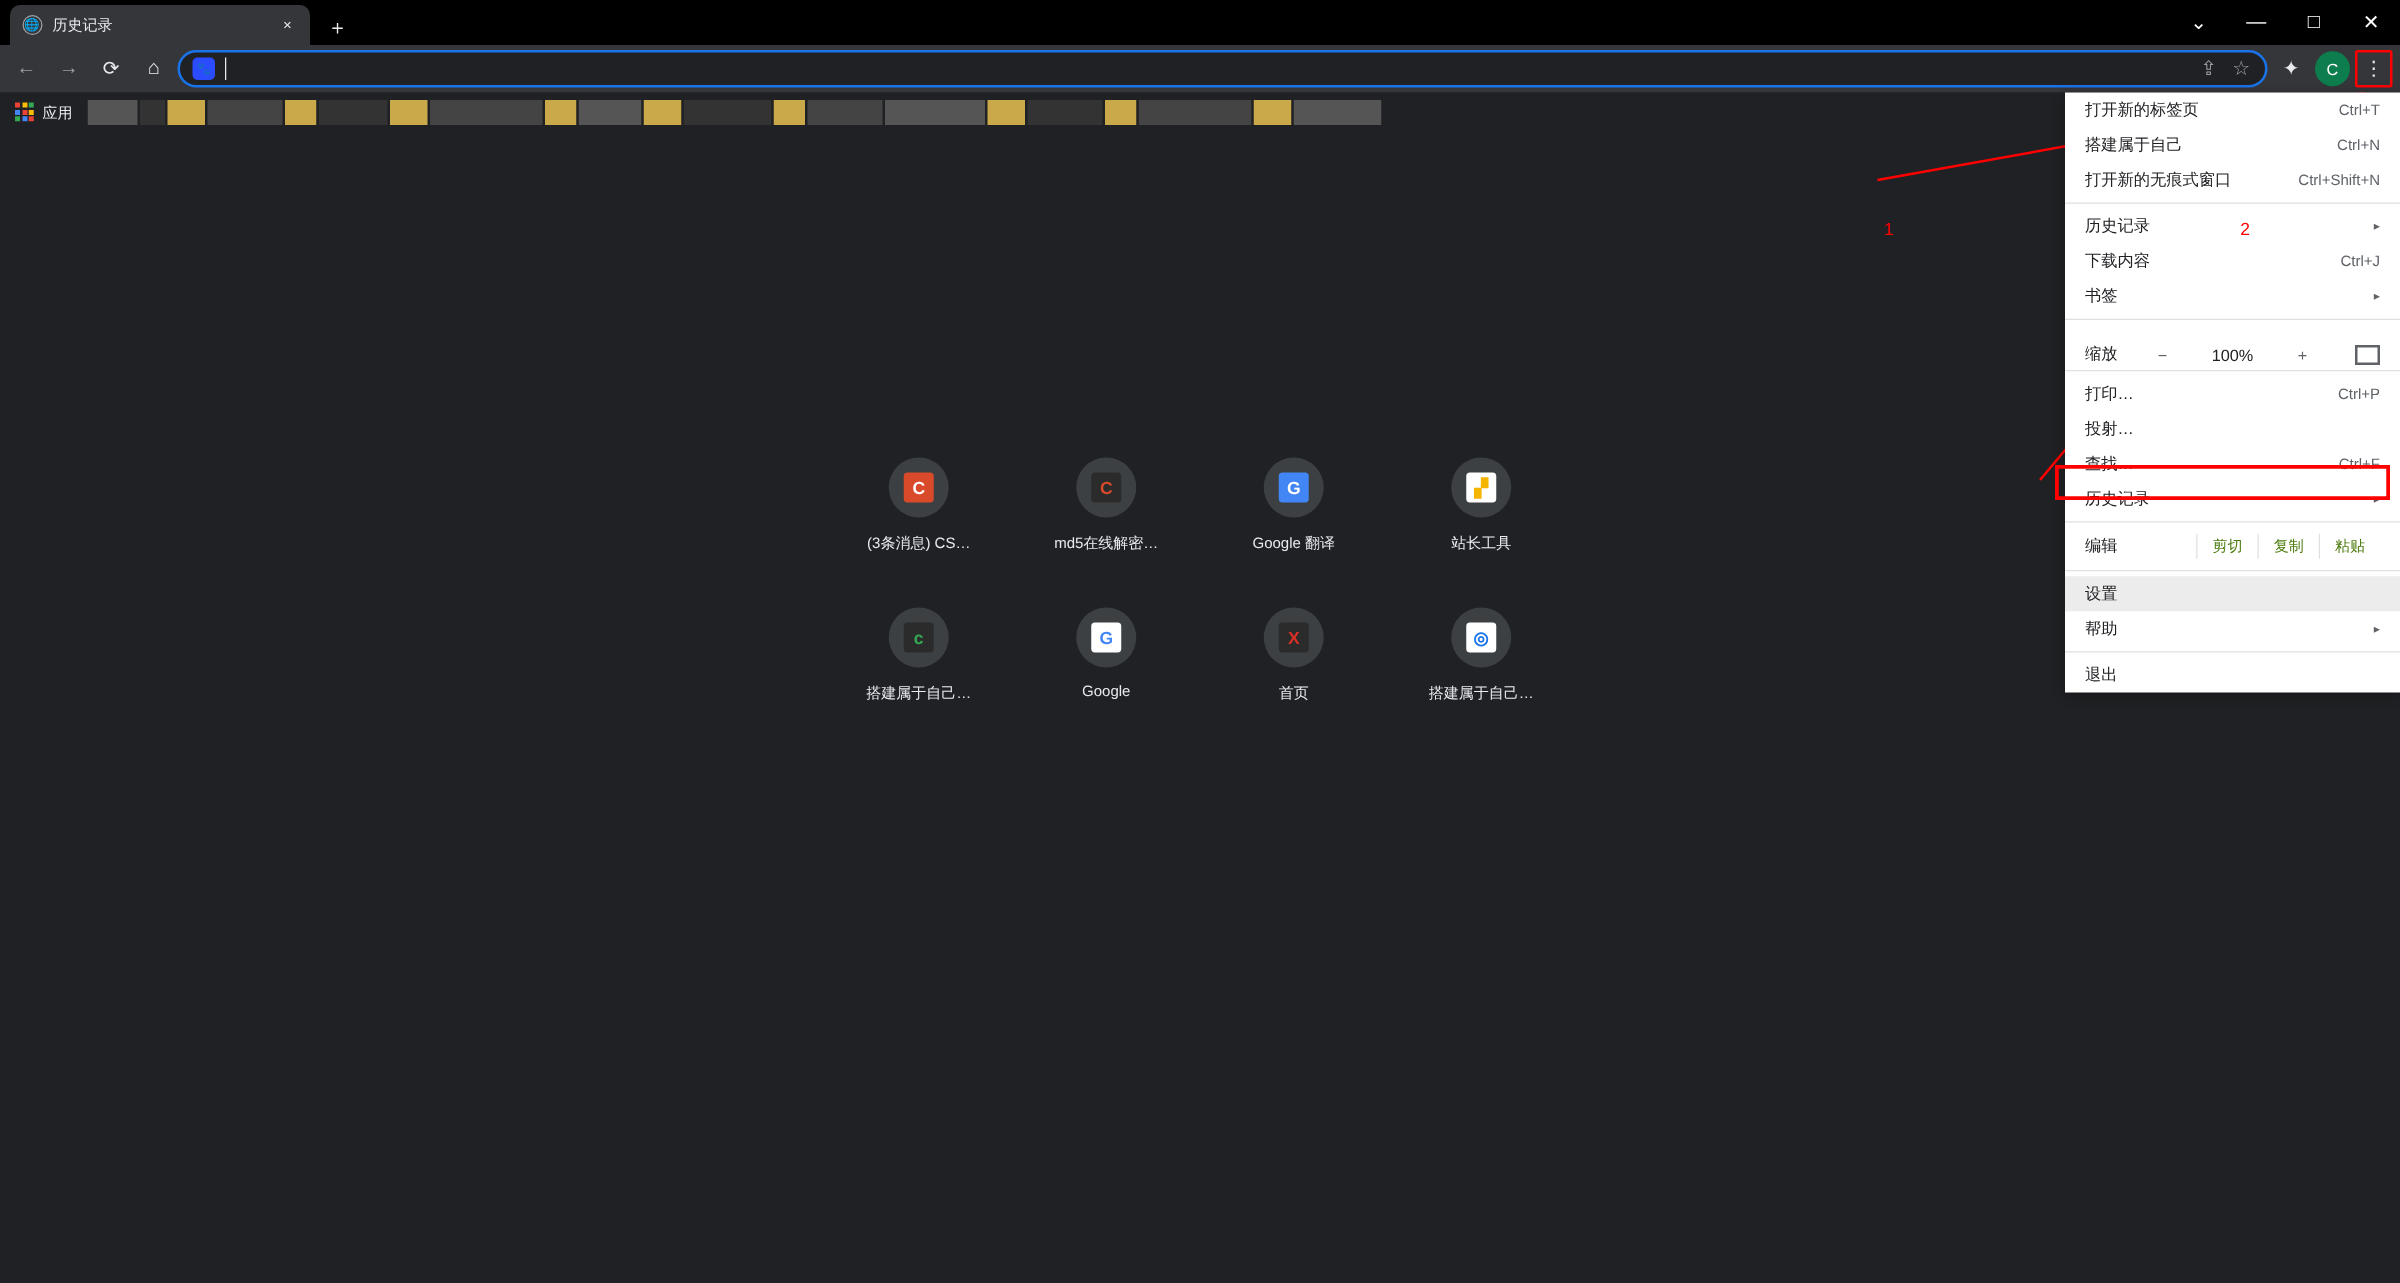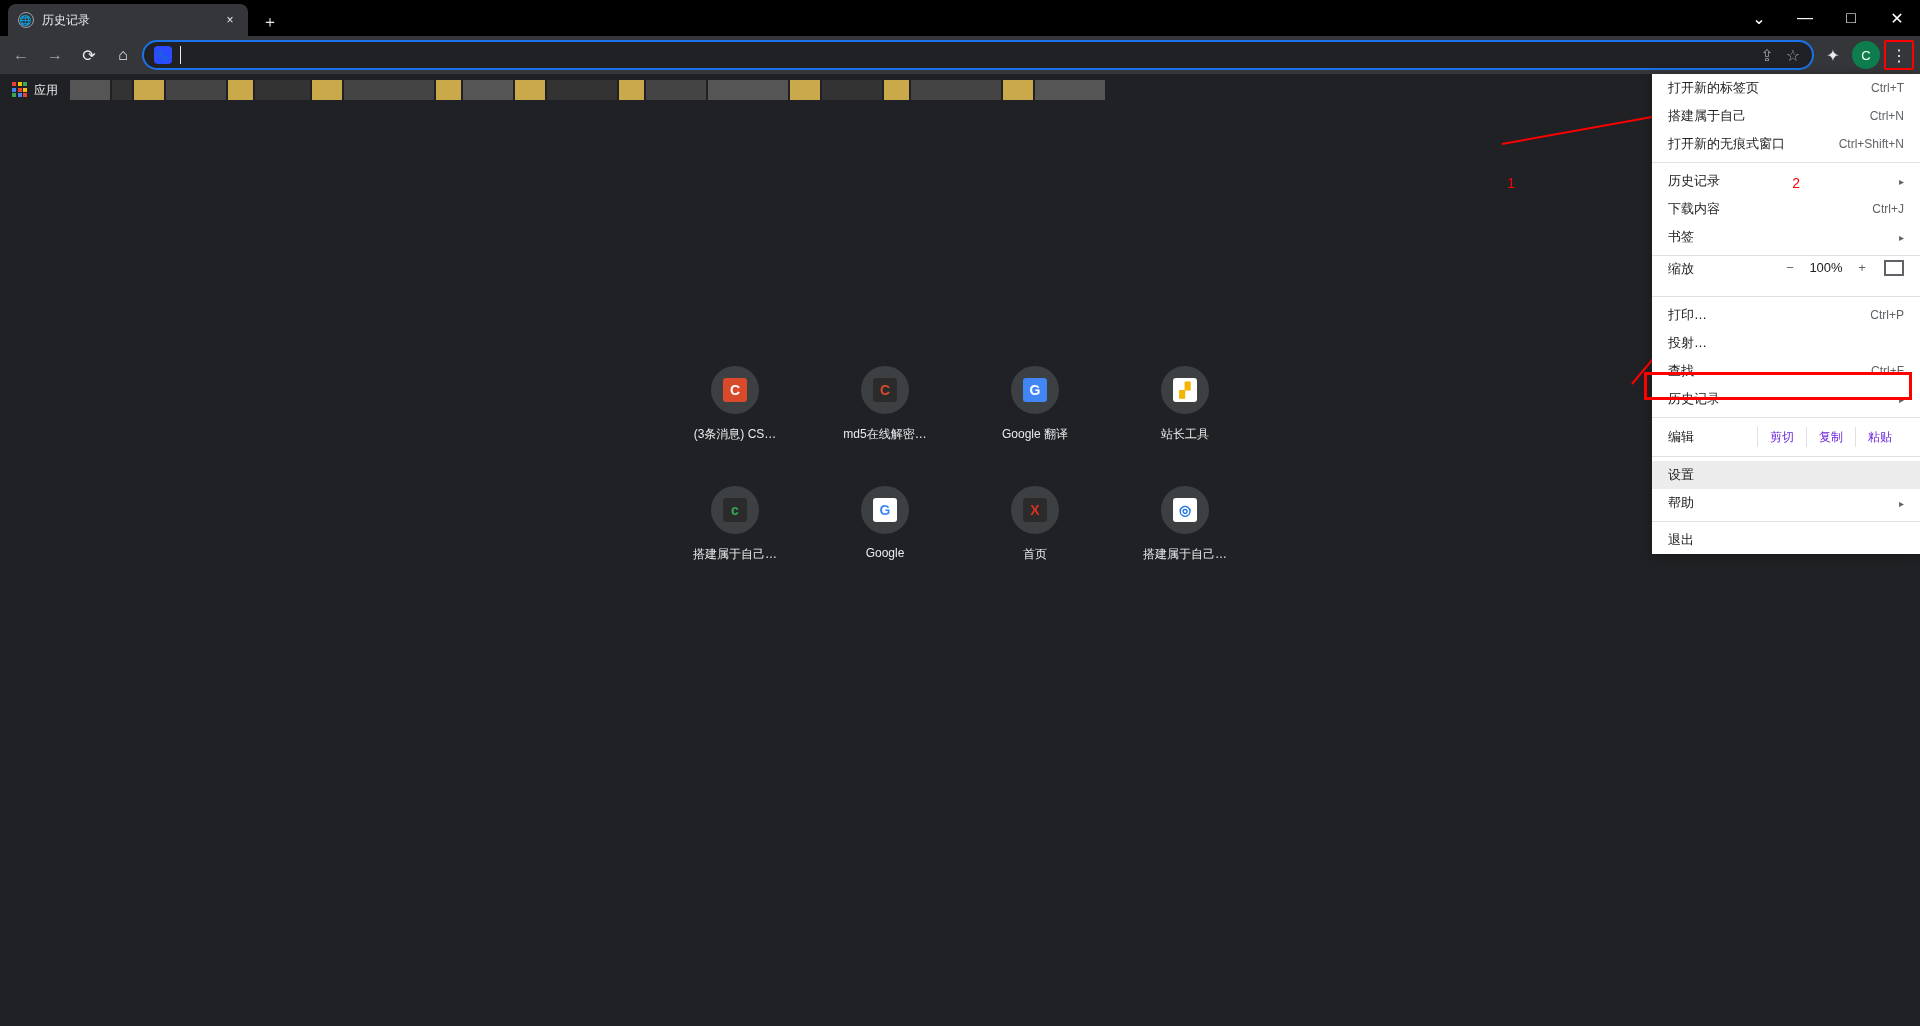--- a/index.html
+++ b/index.html
@@ -34,28 +34,28 @@
 .shortcuts{position:absolute;top:260px;left:50%;transform:translateX(-50%);display:grid;grid-template-columns:repeat(4,140px);grid-template-rows:repeat(2,110px);gap:10px 10px;justify-items:center;}
 .sc{display:flex;flex-direction:column;align-items:center;gap:12px;width:140px;}
 .sc .tile{width:48px;height:48px;border-radius:50%;background:#3c4043;display:flex;align-items:center;justify-content:center;}
 .sc .inner{width:24px;height:24px;border-radius:3px;display:flex;align-items:center;justify-content:center;font-size:14px;font-weight:bold;color:#fff;}
 .sc .lbl{font-size:12px;color:#e8eaed;text-align:center;white-space:nowrap;overflow:hidden;max-width:120px;}
 .menu{position:absolute;top:74px;right:0;width:268px;background:#fff;color:#202124;font-size:13px;box-shadow:0 2px 10px rgba(0,0,0,.3);z-index:10;}
 .mitem{height:28px;display:flex;align-items:center;padding:0 16px;justify-content:space-between;}
 .mitem.sub::after{content:"▸";color:#5f6368;font-size:10px;}
 .mitem .sc-key{color:#5f6368;font-size:12px;}
 .msep{height:1px;background:#e0e0e0;margin:4px 0;}
-.zoomrow{height:32px;display:flex;align-items:flex-start;padding:0 16px;}
+.zoomrow{height:32px;display:flex;align-items:flex-end;padding:0 16px;gap:20px;}
 .zoomrow .lbl{flex:1;}
 .zoomrow .zbtn{width:28px;text-align:center;color:#5f6368;}
 .zoomrow .zval{width:44px;text-align:center;}
 .zoomrow .full{width:20px;height:16px;border:2px solid #5f6368;margin-left:8px;}
 .editrow{height:30px;display:flex;align-items:center;padding:0 16px;}
 .editrow .lbl{flex:1;}
-.editrow .ebtn{padding:0 12px;color:#6d28d9;border-left:1px solid #e0e0e0;height:20px;display:flex;align-items:center;font-size:12px;}
+.editrow .ebtn{padding:0 12px;color:#4d7c0f;border-left:1px solid #e0e0e0;height:20px;display:flex;align-items:center;font-size:12px;}
 .editrow .ebtn:first-of-type{border-left:none;}
 .highlight{position:absolute;border:3px solid #ff0000;pointer-events:none;z-index:20;}
 .hl-settings{top:372px;right:8px;width:268px;height:28px;}
 .annot{position:absolute;color:#ff0000;font-size:14px;pointer-events:none;z-index:20;}
 svg.line{position:absolute;top:74px;right:8px;width:480px;height:340px;pointer-events:none;z-index:5;}
 </style>
 </head>
 <body>
 
 <div class="titlebar">

